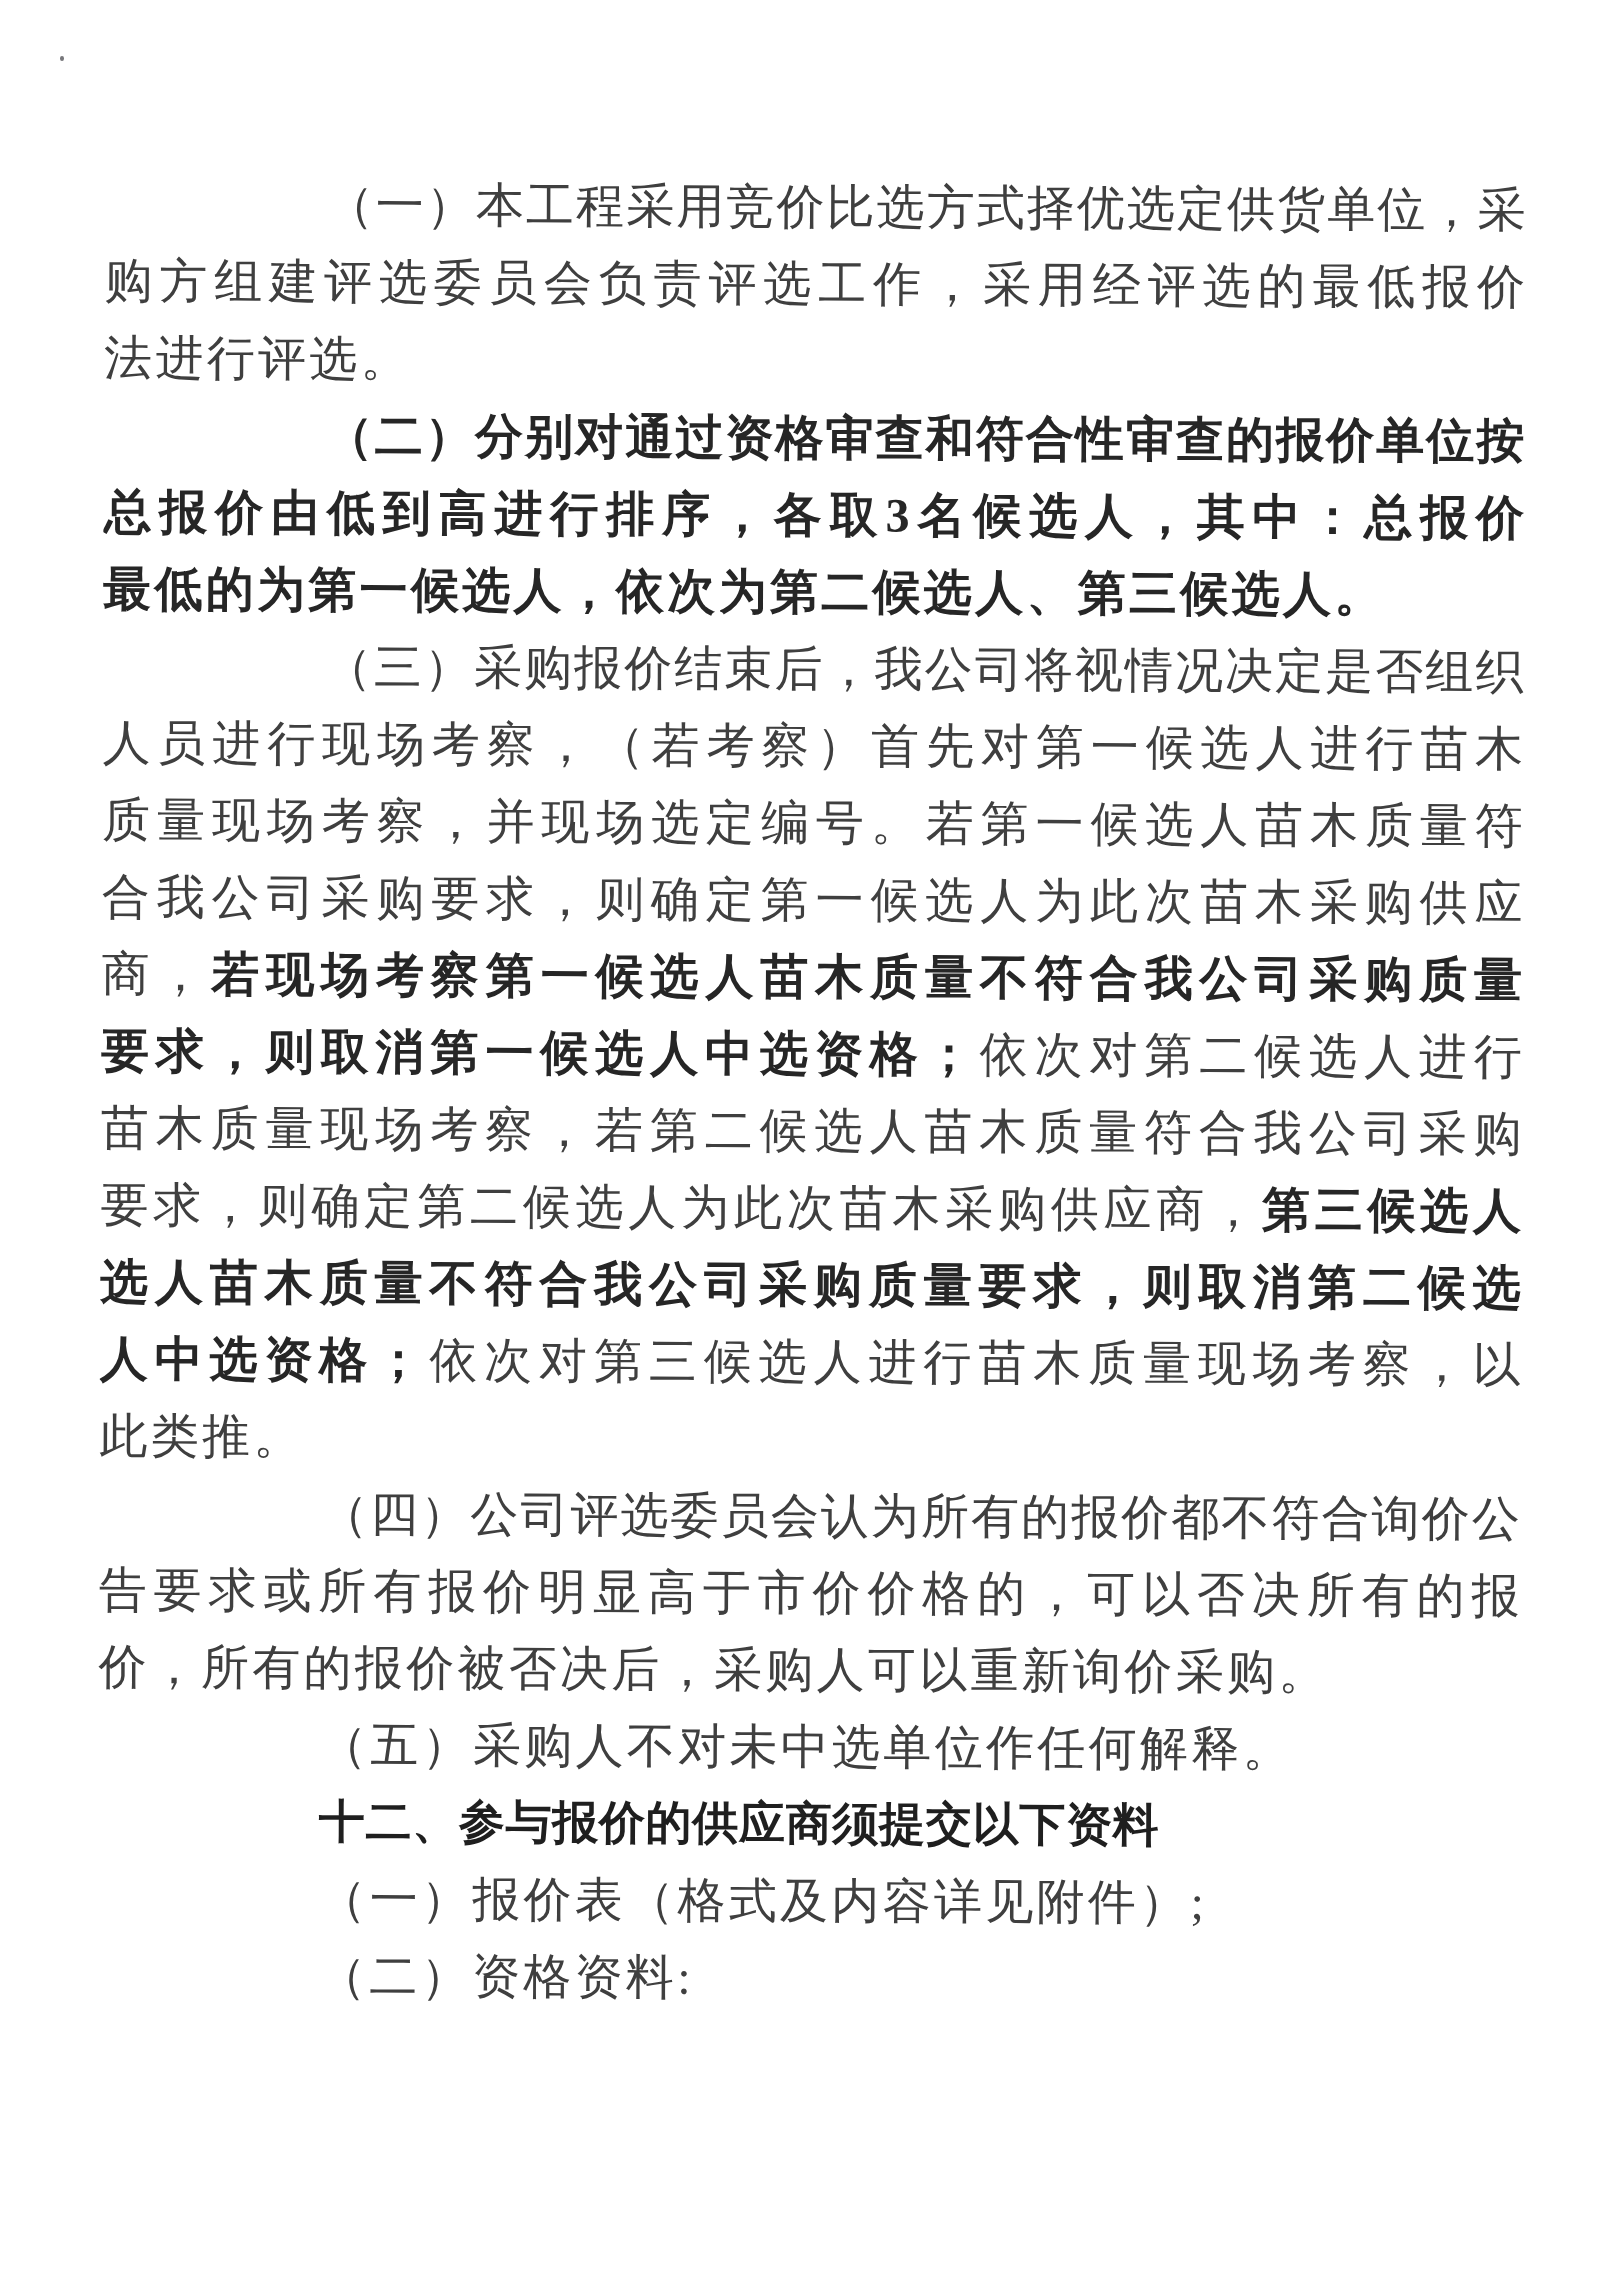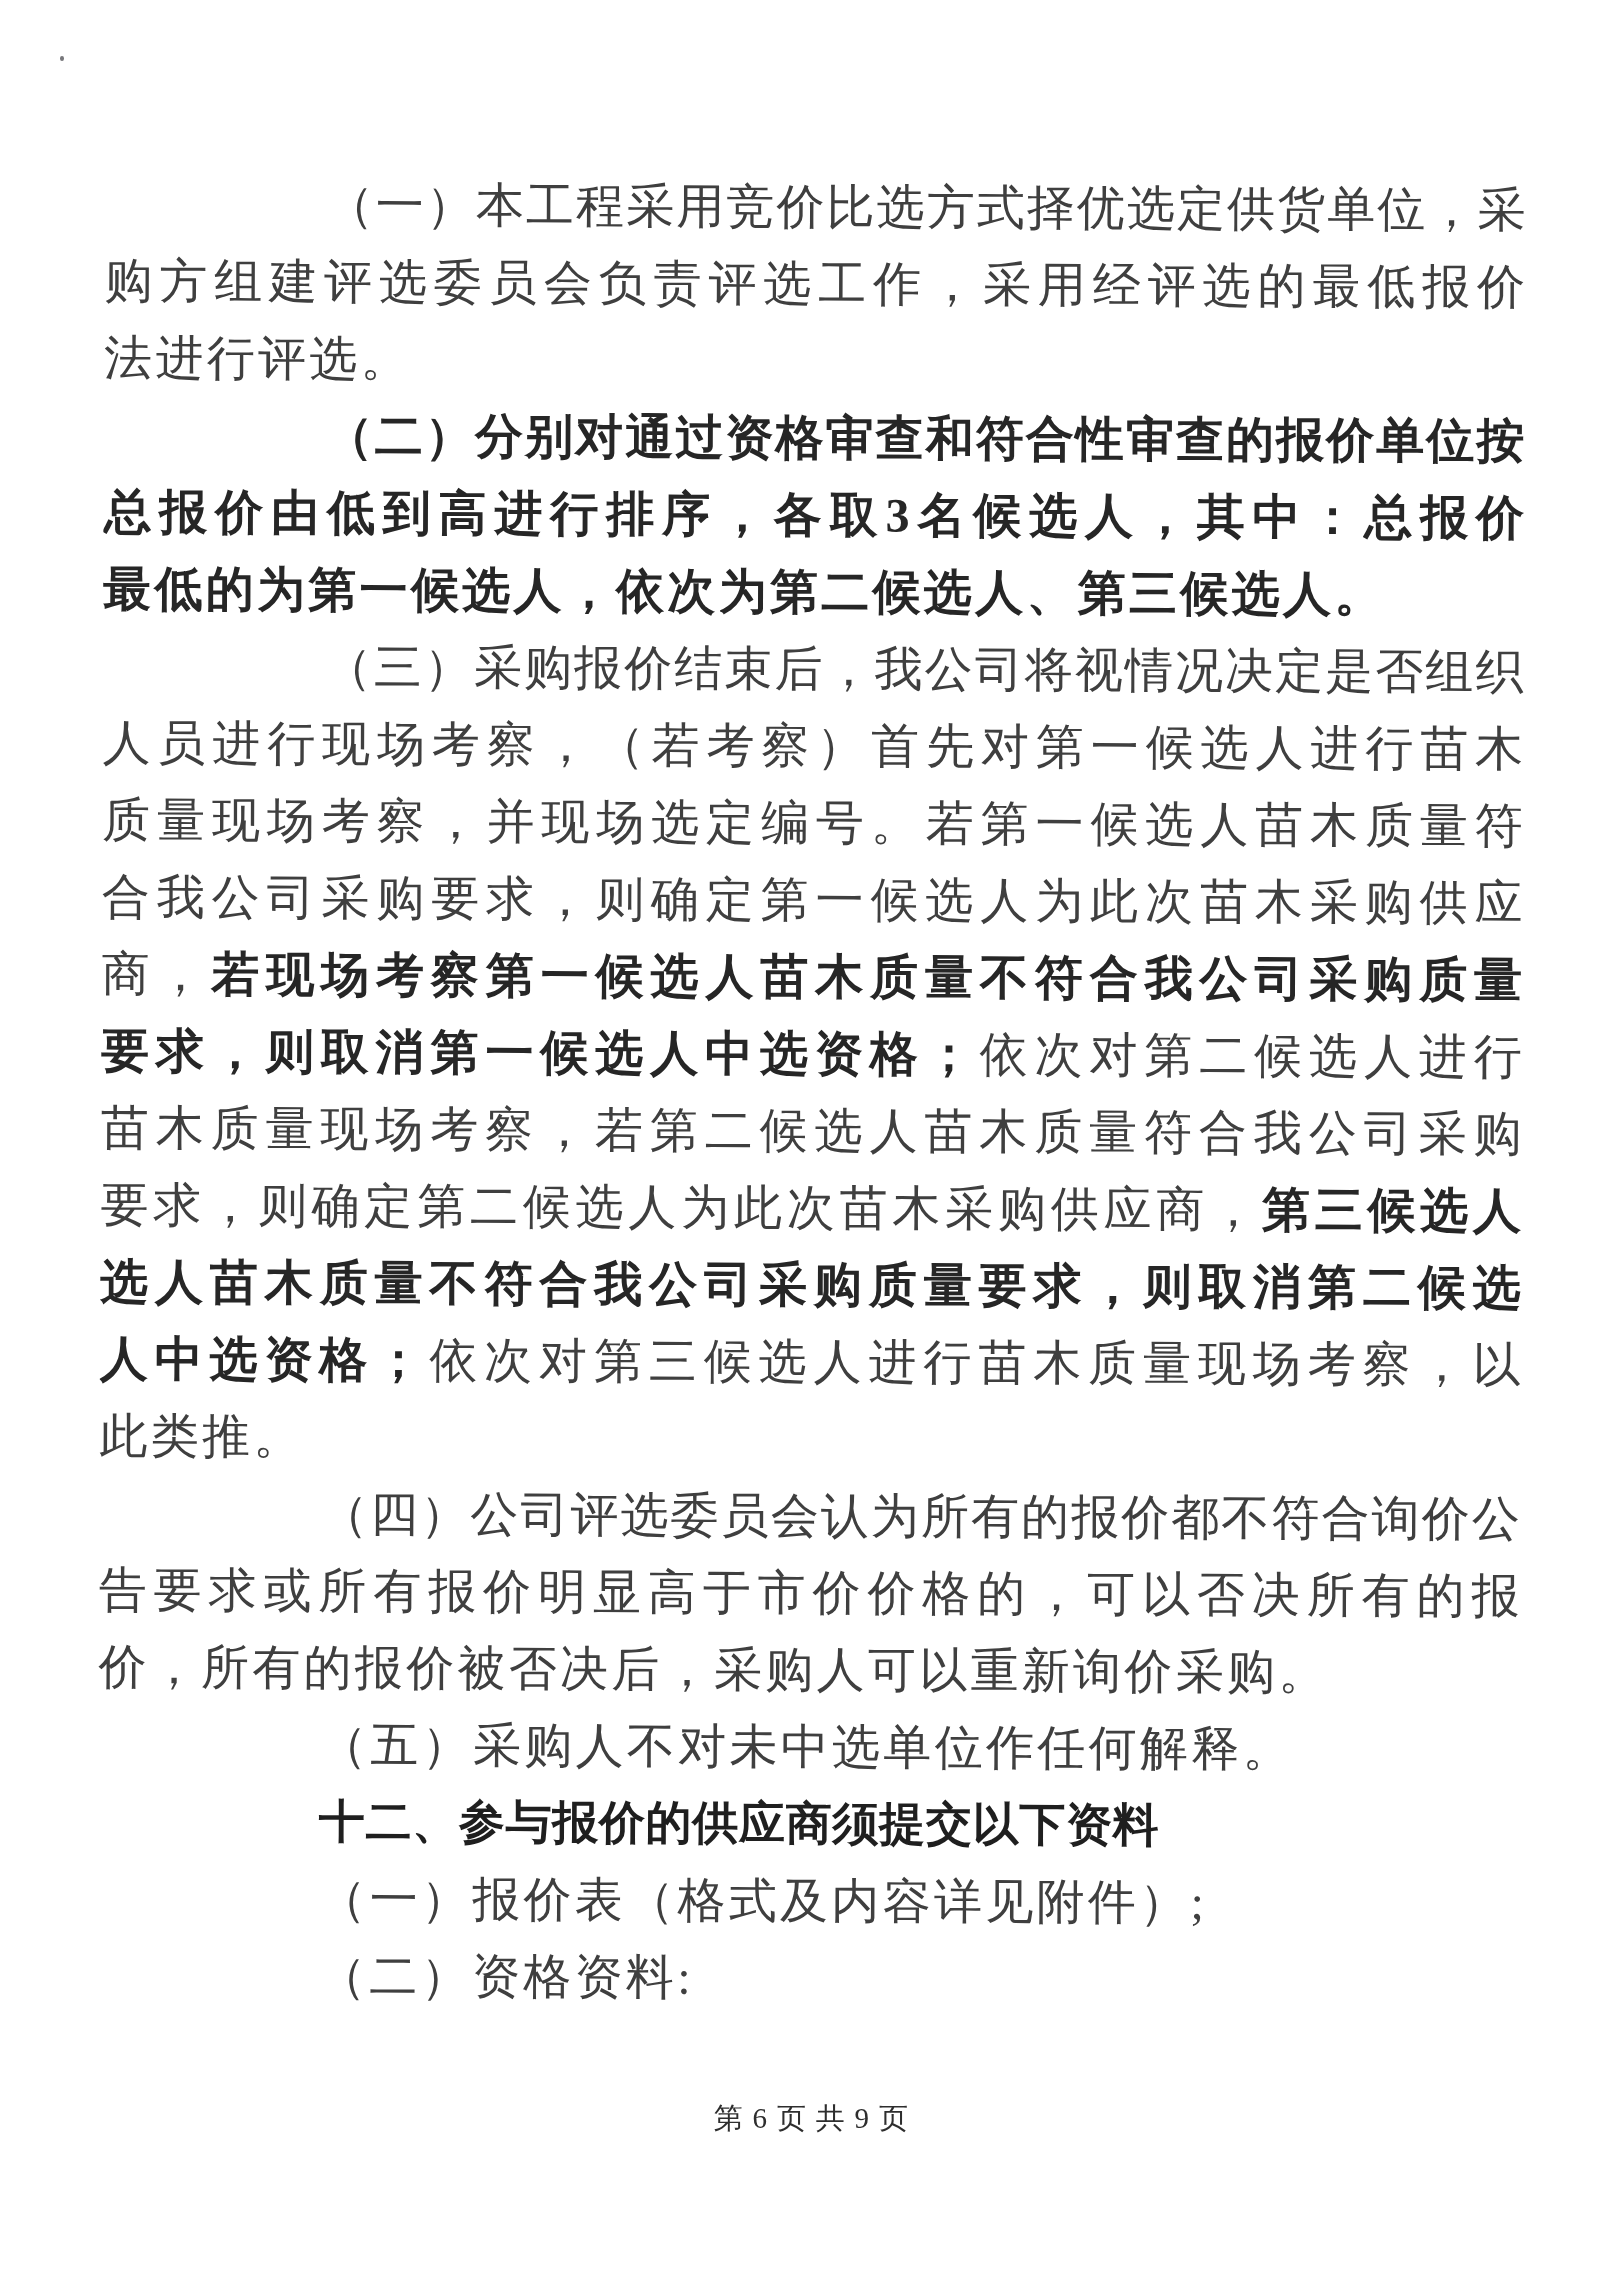--- a/index.html
+++ b/index.html
@@ -97,15 +97,14 @@
       <div class="ln j"><span class="b">人中选资格；</span><span class="r">依次对第三候选人进行苗木质量现场考察，以</span></div>
       <div class="ln"><span class="r">此类推。</span></div>
       <div class="ln j ind"><span class="r">（四）公司评选委员会认为所有的报价都不符合询价公</span></div>
       <div class="ln j"><span class="r">告要求或所有报价明显高于市价价格的，可以否决所有的报</span></div>
       <div class="ln"><span class="r">价，所有的报价被否决后，采购人可以重新询价采购。</span></div>
       <div class="ln ind"><span class="r">（五）采购人不对未中选单位作任何解释。</span></div>
       <div class="ln ind hd"><span class="b">十二、参与报价的供应商须提交以下资料</span></div>
       <div class="ln ind"><span class="r">（一）报价表（格式及内容详见附件）;</span></div>
       <div class="ln ind"><span class="r">（二）资格资料:</span></div>
     </div>
-  <div class="footer">第 6 页 共 9 页</div>
 </div>
 
 
 </body></html>

